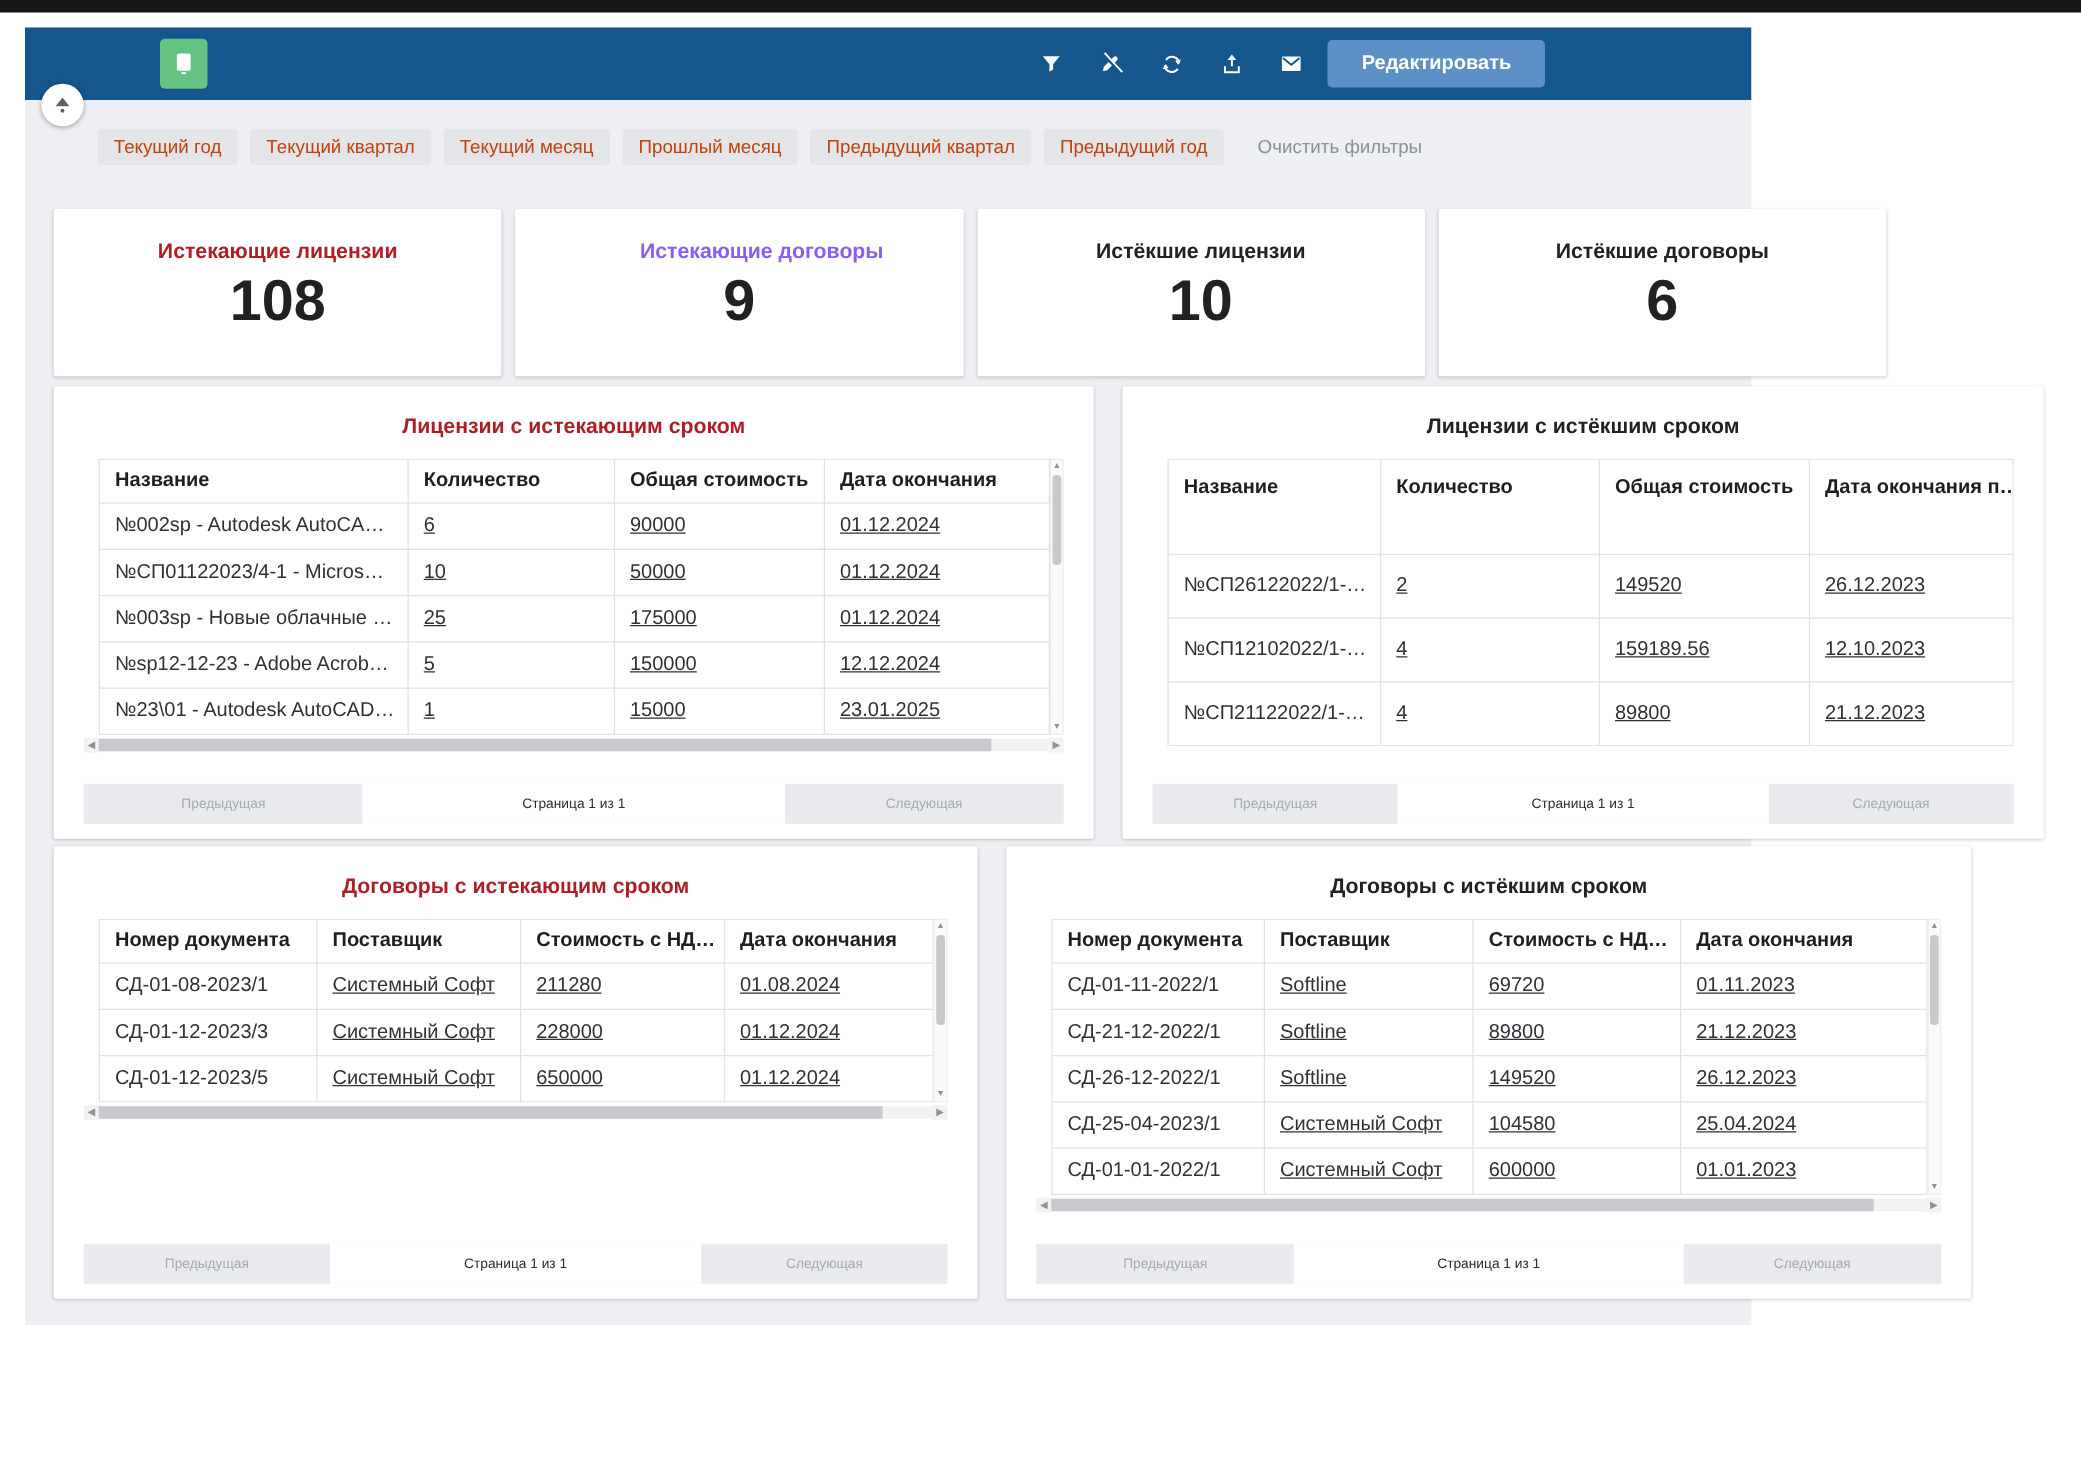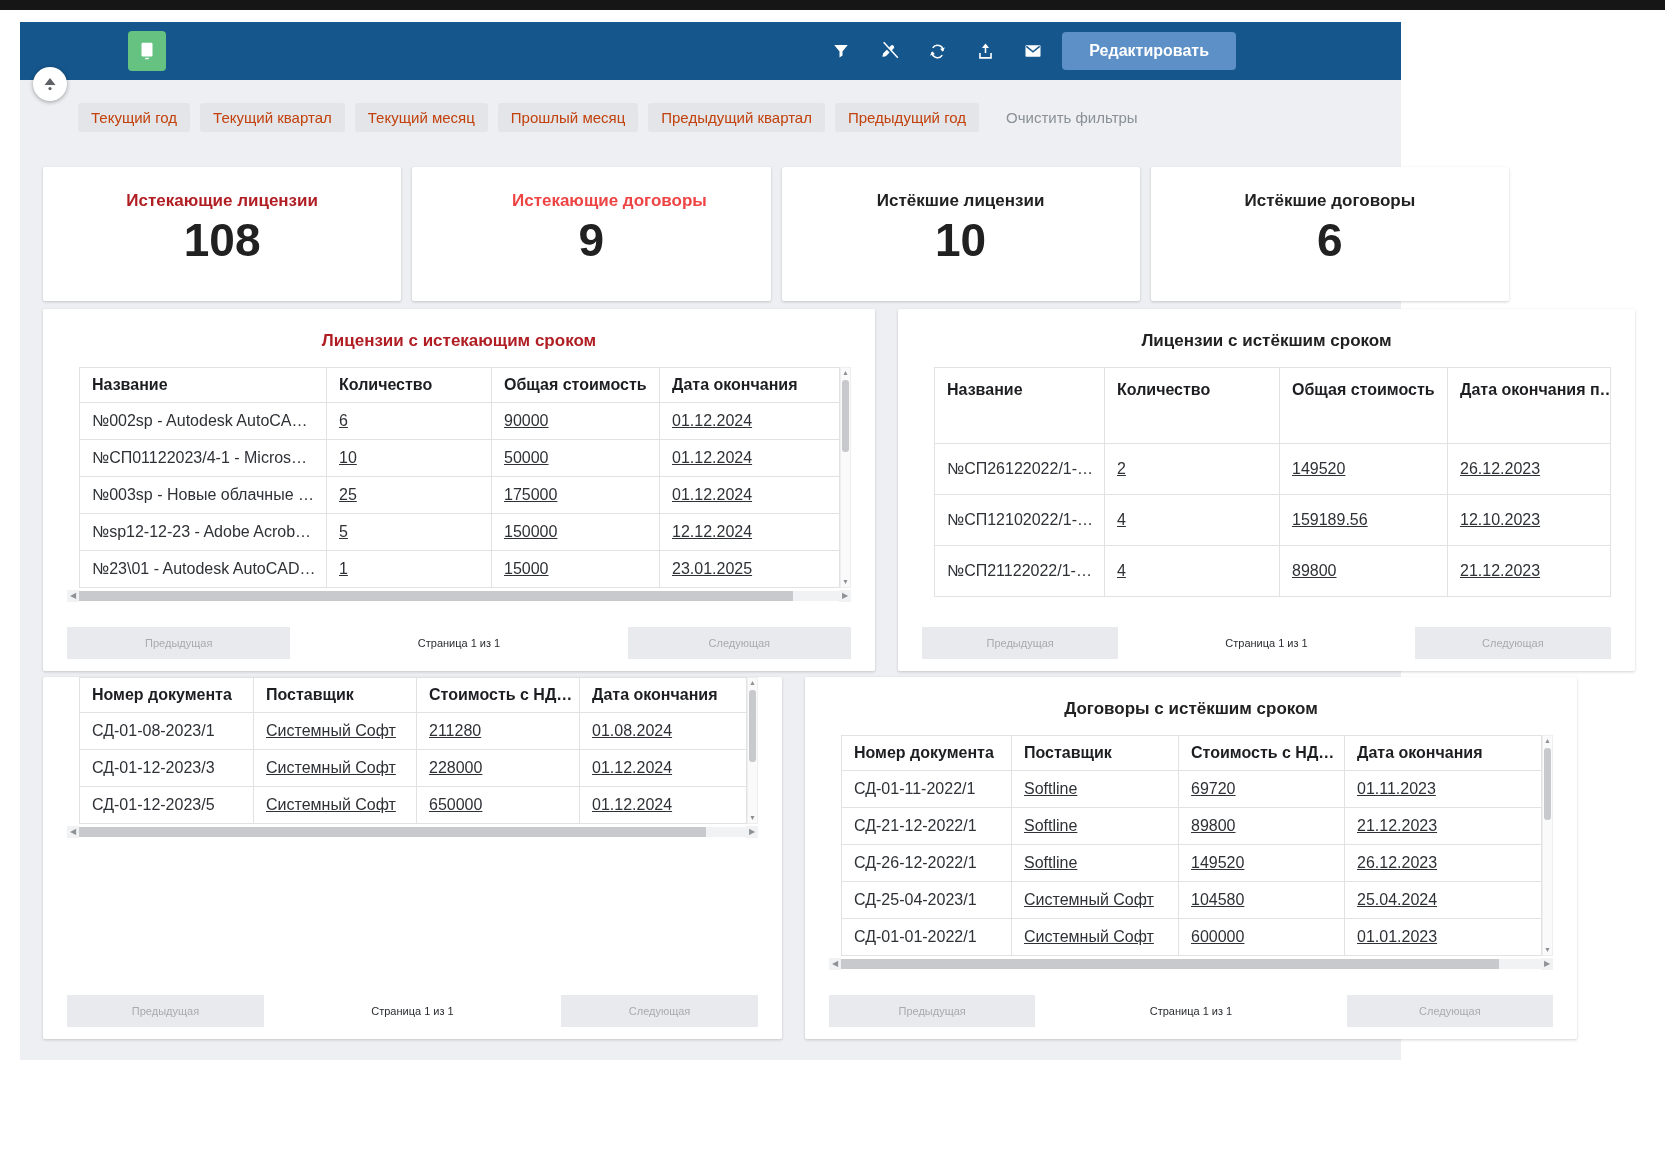--- a/index.html
+++ b/index.html
@@ -145,21 +145,21 @@
     </div>
 
     <div class="content">
 
       <div class="kpi-grid">
         <div class="card kpi-card">
           <div class="kpi-title" style="color: rgb(176, 30, 36);">Истекающие лицензии</div>
           <div class="kpi-value">108</div>
         </div>
         <div class="card kpi-card">
-          <div class="kpi-title" style="color: #ef4444; padding-left: 36px;">Истекающие договоры</div>
+          <div class="kpi-title" style="color: #8b5cf6; padding-left: 36px;">Истекающие договоры</div>
           <div class="kpi-value">9</div>
         </div>
         <div class="card kpi-card">
           <div class="kpi-title" style="color: rgb(33, 33, 33);">Истёкшие лицензии</div>
           <div class="kpi-value">10</div>
         </div>
         <div class="card kpi-card">
           <div class="kpi-title" style="color: rgb(33, 33, 33);">Истёкшие договоры</div>
           <div class="kpi-value">6</div>
         </div>
@@ -287,20 +287,21 @@
             <div class="pager-btn">Предыдущая</div>
             <div class="pager-page">Страница 1 из 1</div>
             <div class="pager-btn">Следующая</div>
           </div>
         </div>
       </div>
 
       <div class="tables-grid second">
 
         <div class="card table-card">
+          <div class="card-title" style="color: rgb(176, 30, 36);">Договоры с истекающим сроком</div>
           <div class="table-zone">
             <div class="table-clip">
               <table class="t3">
                 <colgroup>
                     <col style="width:174px">
                     <col style="width:163px">
                     <col style="width:163px">
                     <col style="width:167px">
                   </colgroup>
                 <thead>

